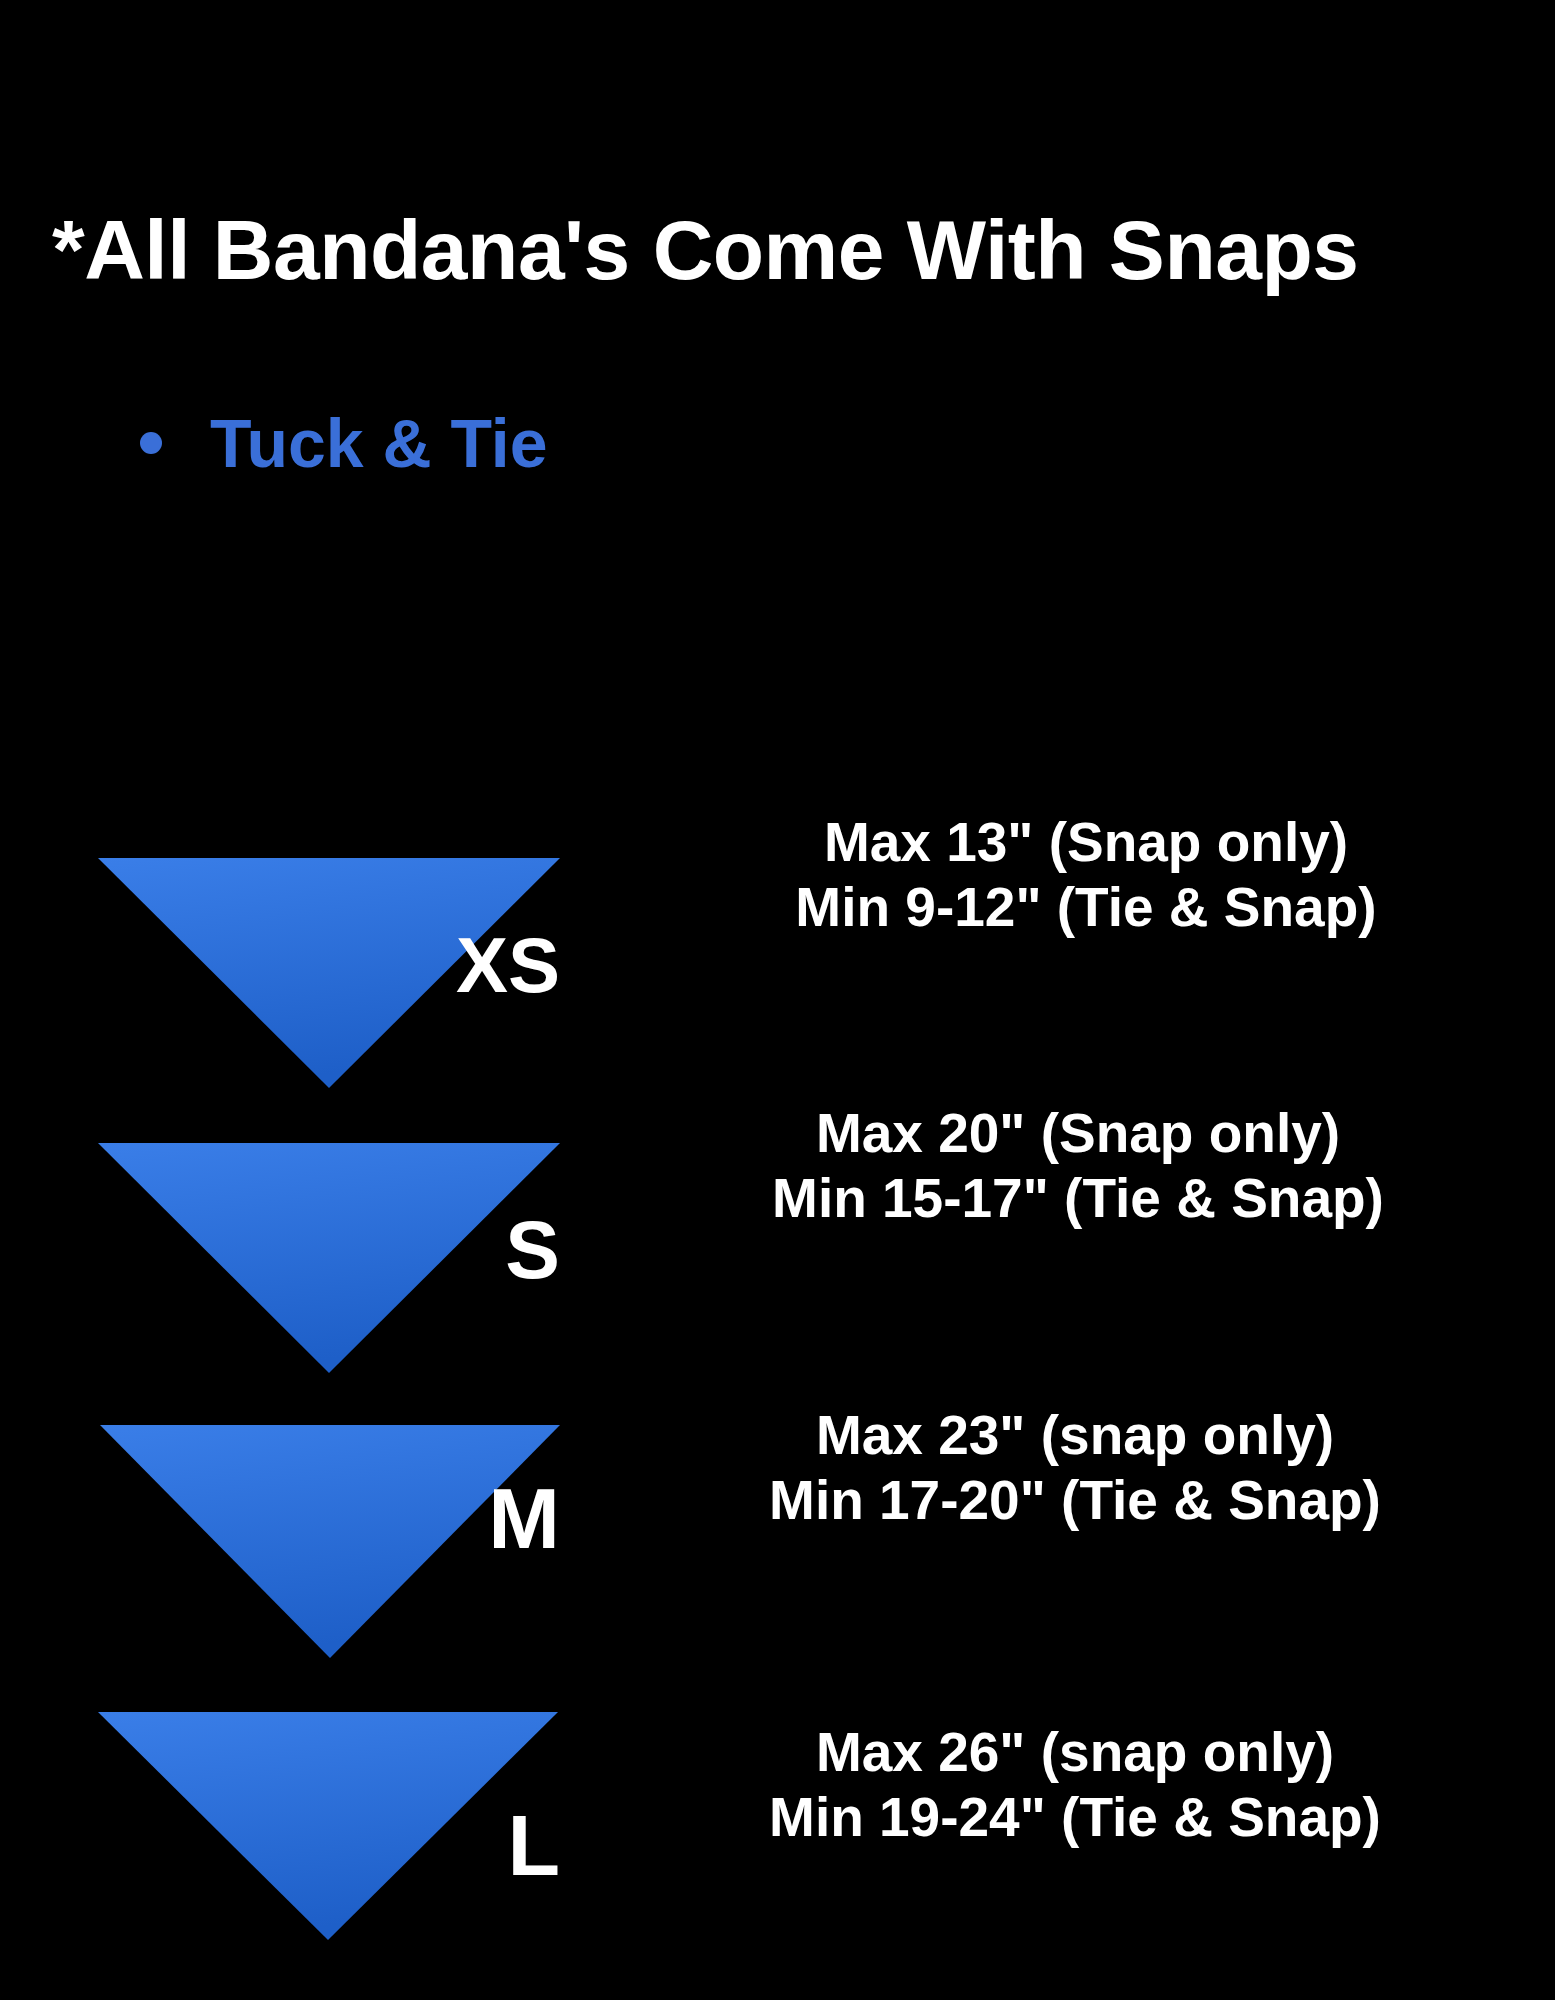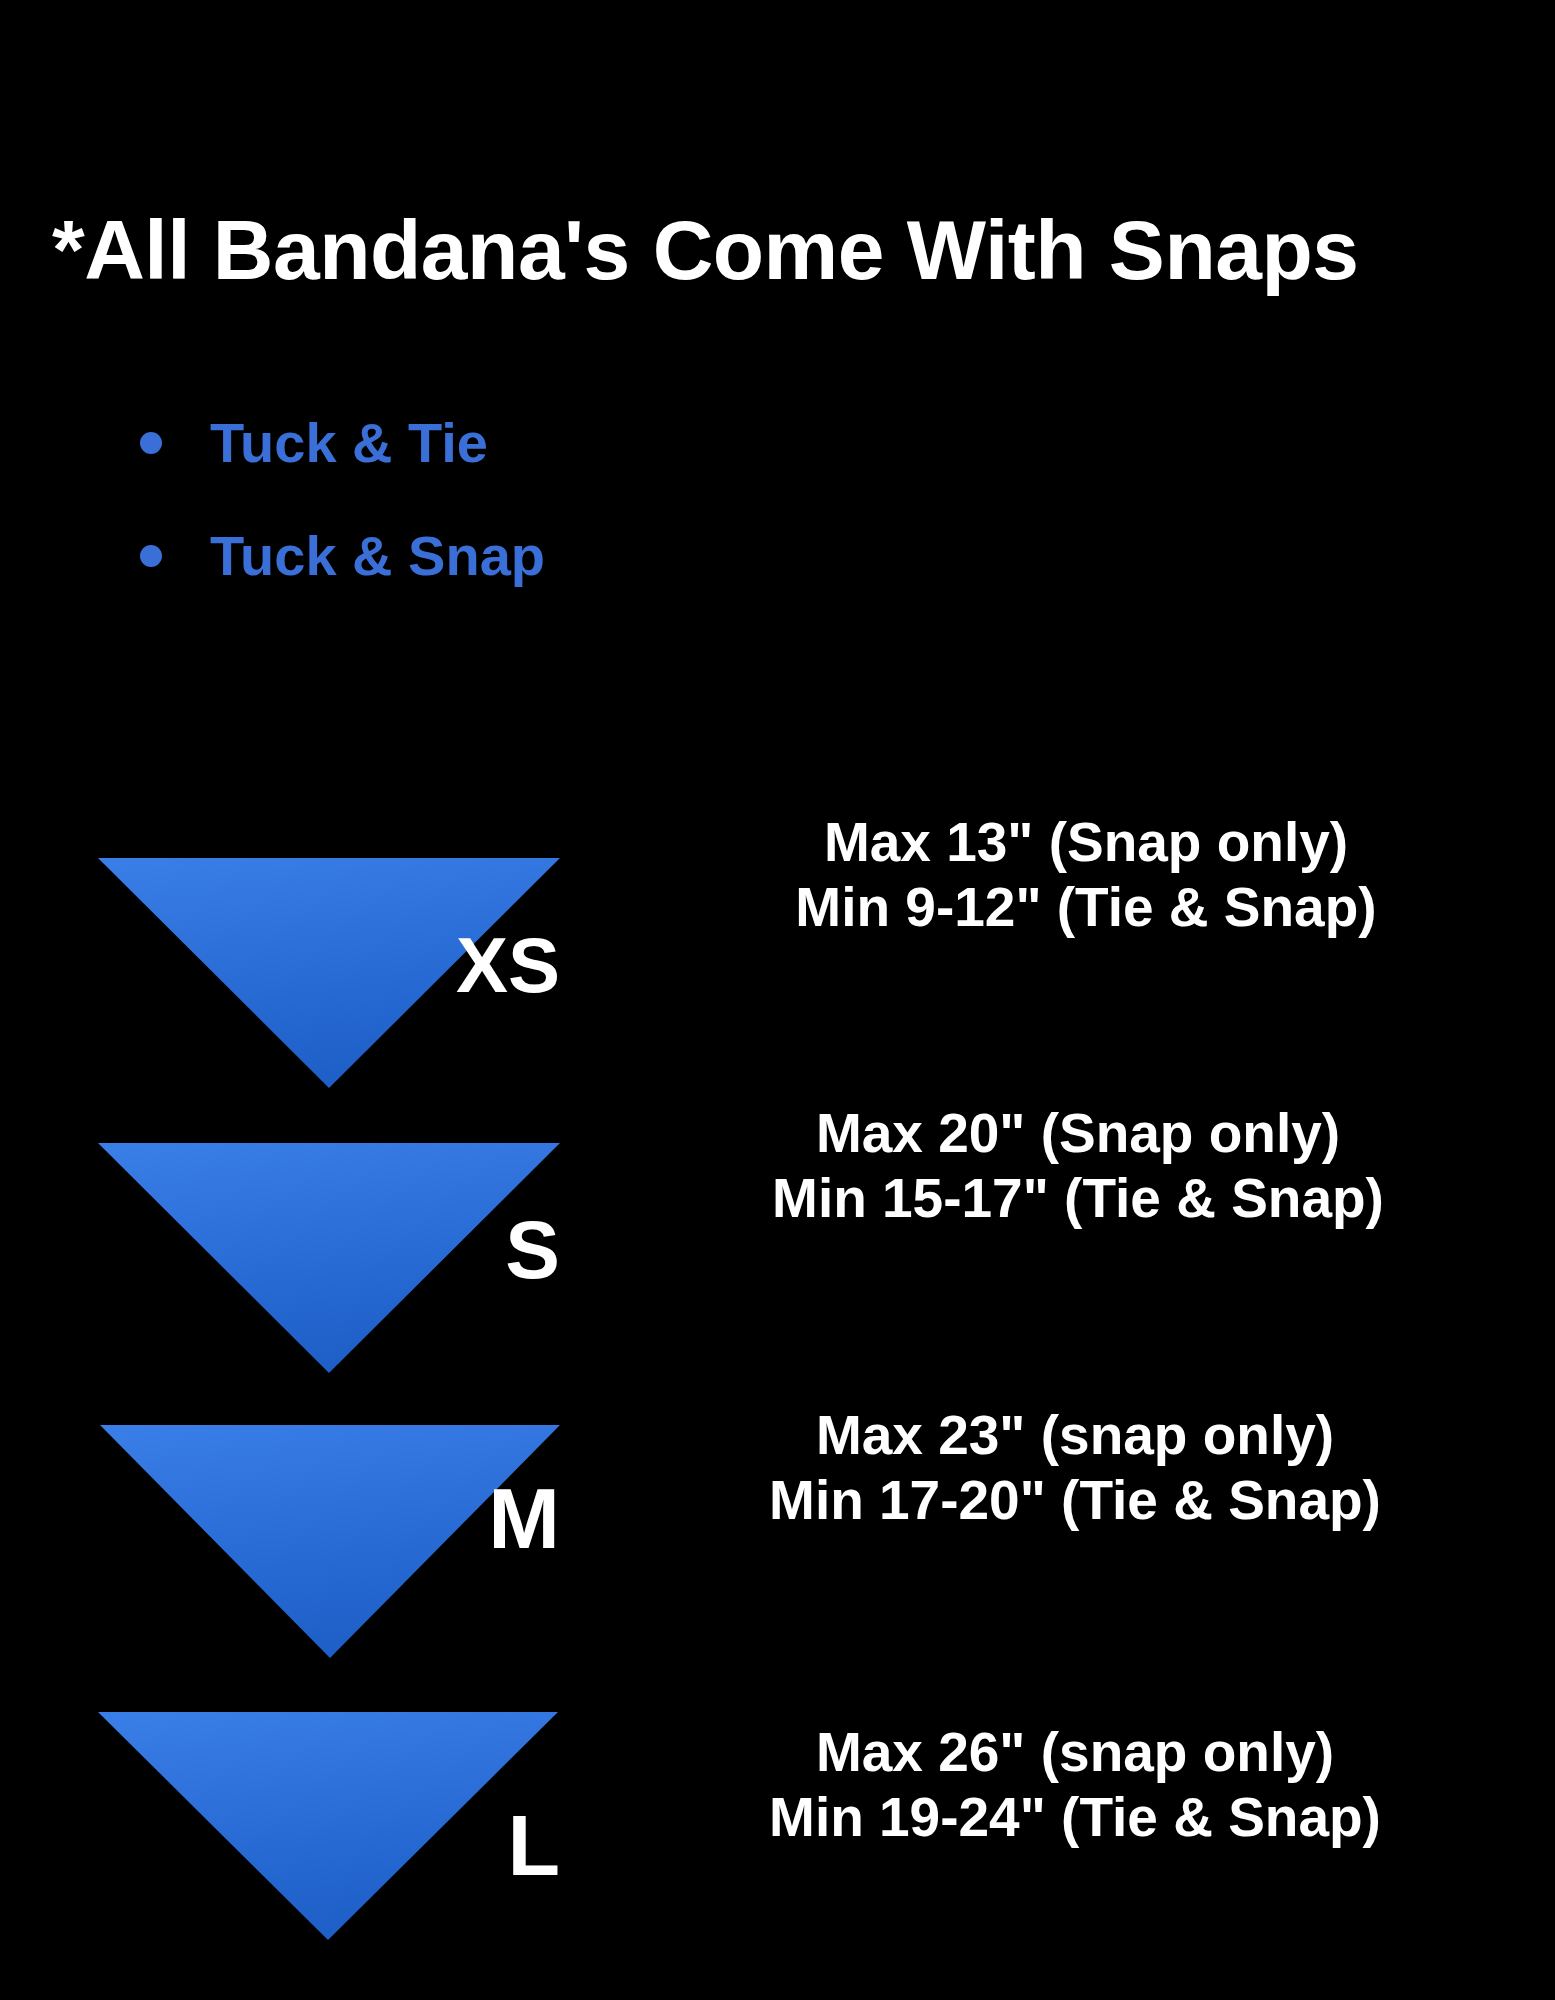--- a/index.html
+++ b/index.html
@@ -51,21 +51,21 @@
   .bullet-dot {
     width: 22px;
     height: 22px;
     border-radius: 50%;
     background: #3A6FD8;
     flex: 0 0 auto;
     margin-right: 48px;
   }
   .bullet-label {
     color: #3A6FD8;
-    font-size: 56px;
+    font-size: 68px;
     font-weight: 700;
     line-height: 1;
     white-space: nowrap;
   }
 
   
   .size-row {
     position: absolute;
     left: 0;
     width: 1555px;
@@ -119,24 +119,20 @@
 
   <div class="title">*All Bandana's Come With Snaps</div>
 
   <div class="bullets">
 
     <div class="bullet-row">
       <span class="bullet-dot"></span>
       <span class="bullet-label">Tuck &amp; Tie</span>
     </div>
 
-    <div class="bullet-row">
-      <span class="bullet-dot"></span>
-      <span class="bullet-label">Tuck &amp; Snap</span>
-    </div>
 
 
   </div>
 
   <div class="size-row" id="row-xs">
     <div class="tri-wrap">
       <svg width="560" height="240" viewBox="0 0 560 240" aria-hidden="true">
         <defs>
           <linearGradient id="gxs" x1="0" y1="0" x2="0.25" y2="1">
             <stop offset="0%" stop-color="#3A7EE8"></stop>

